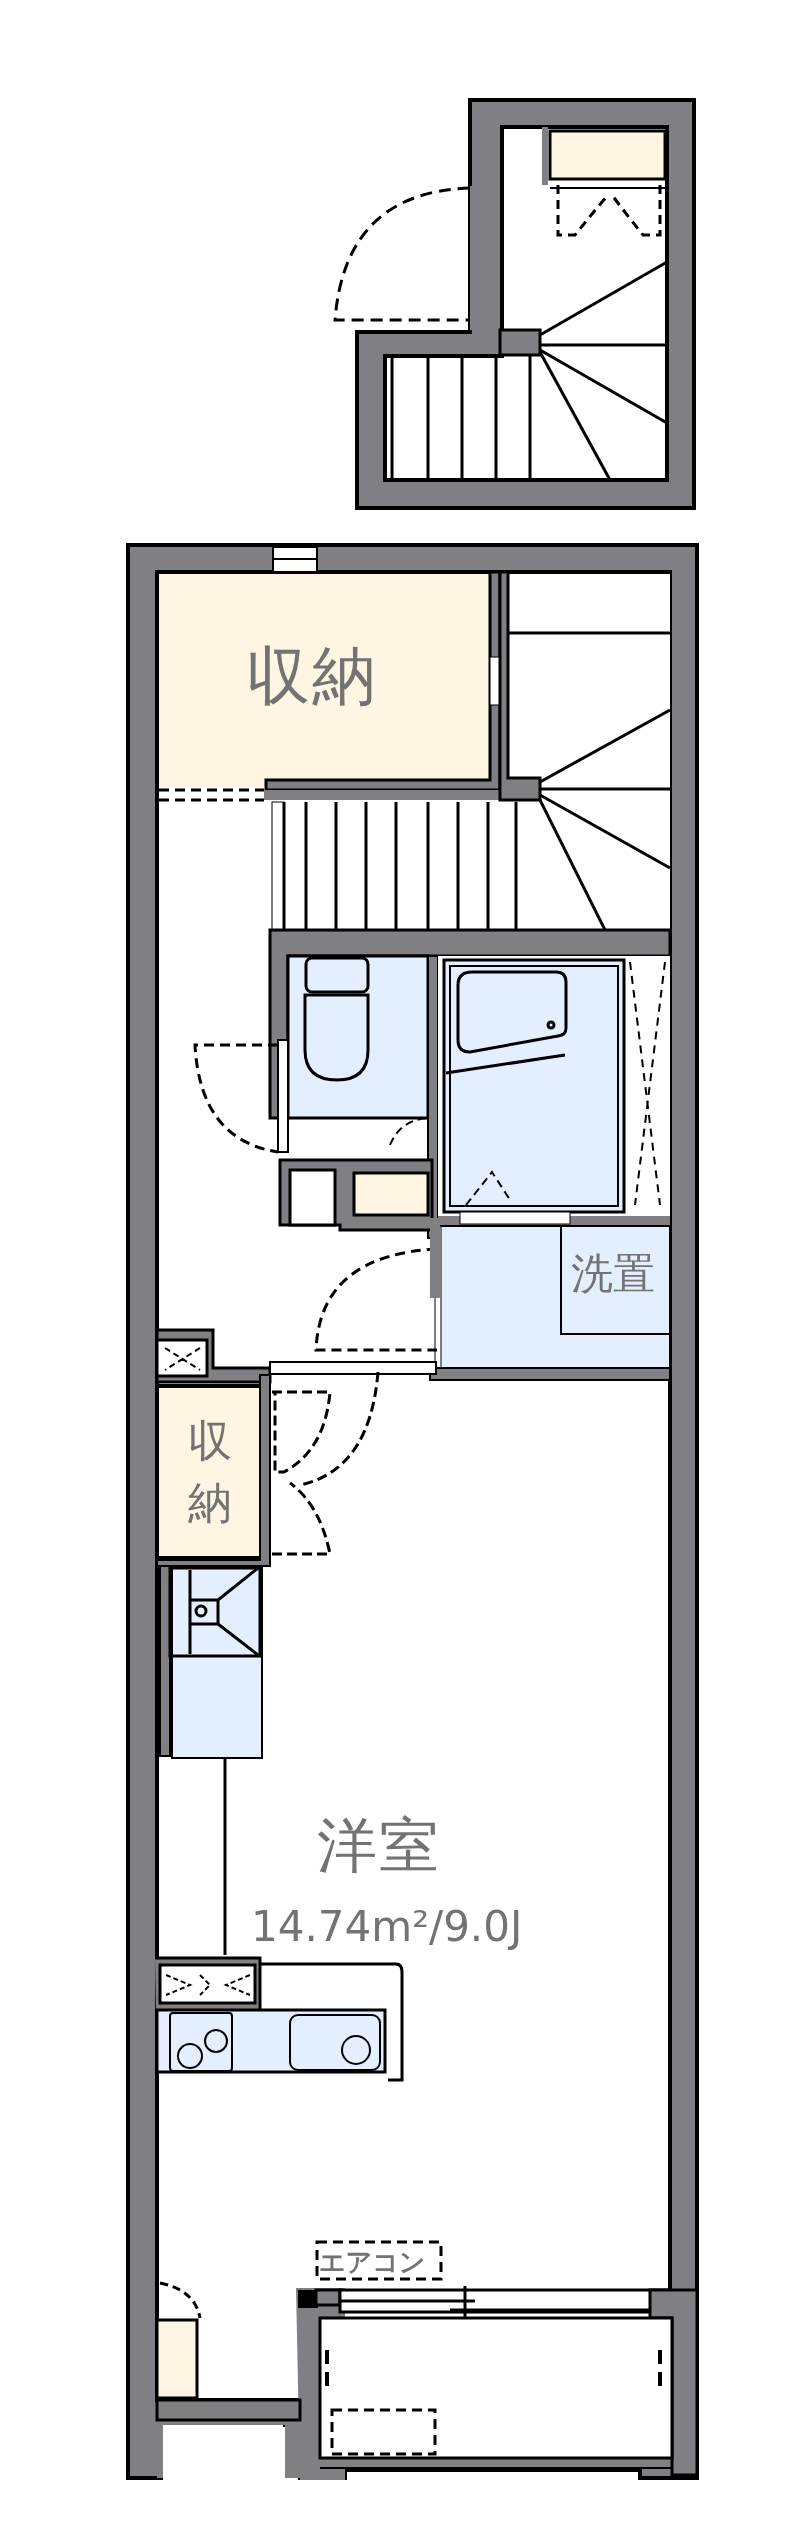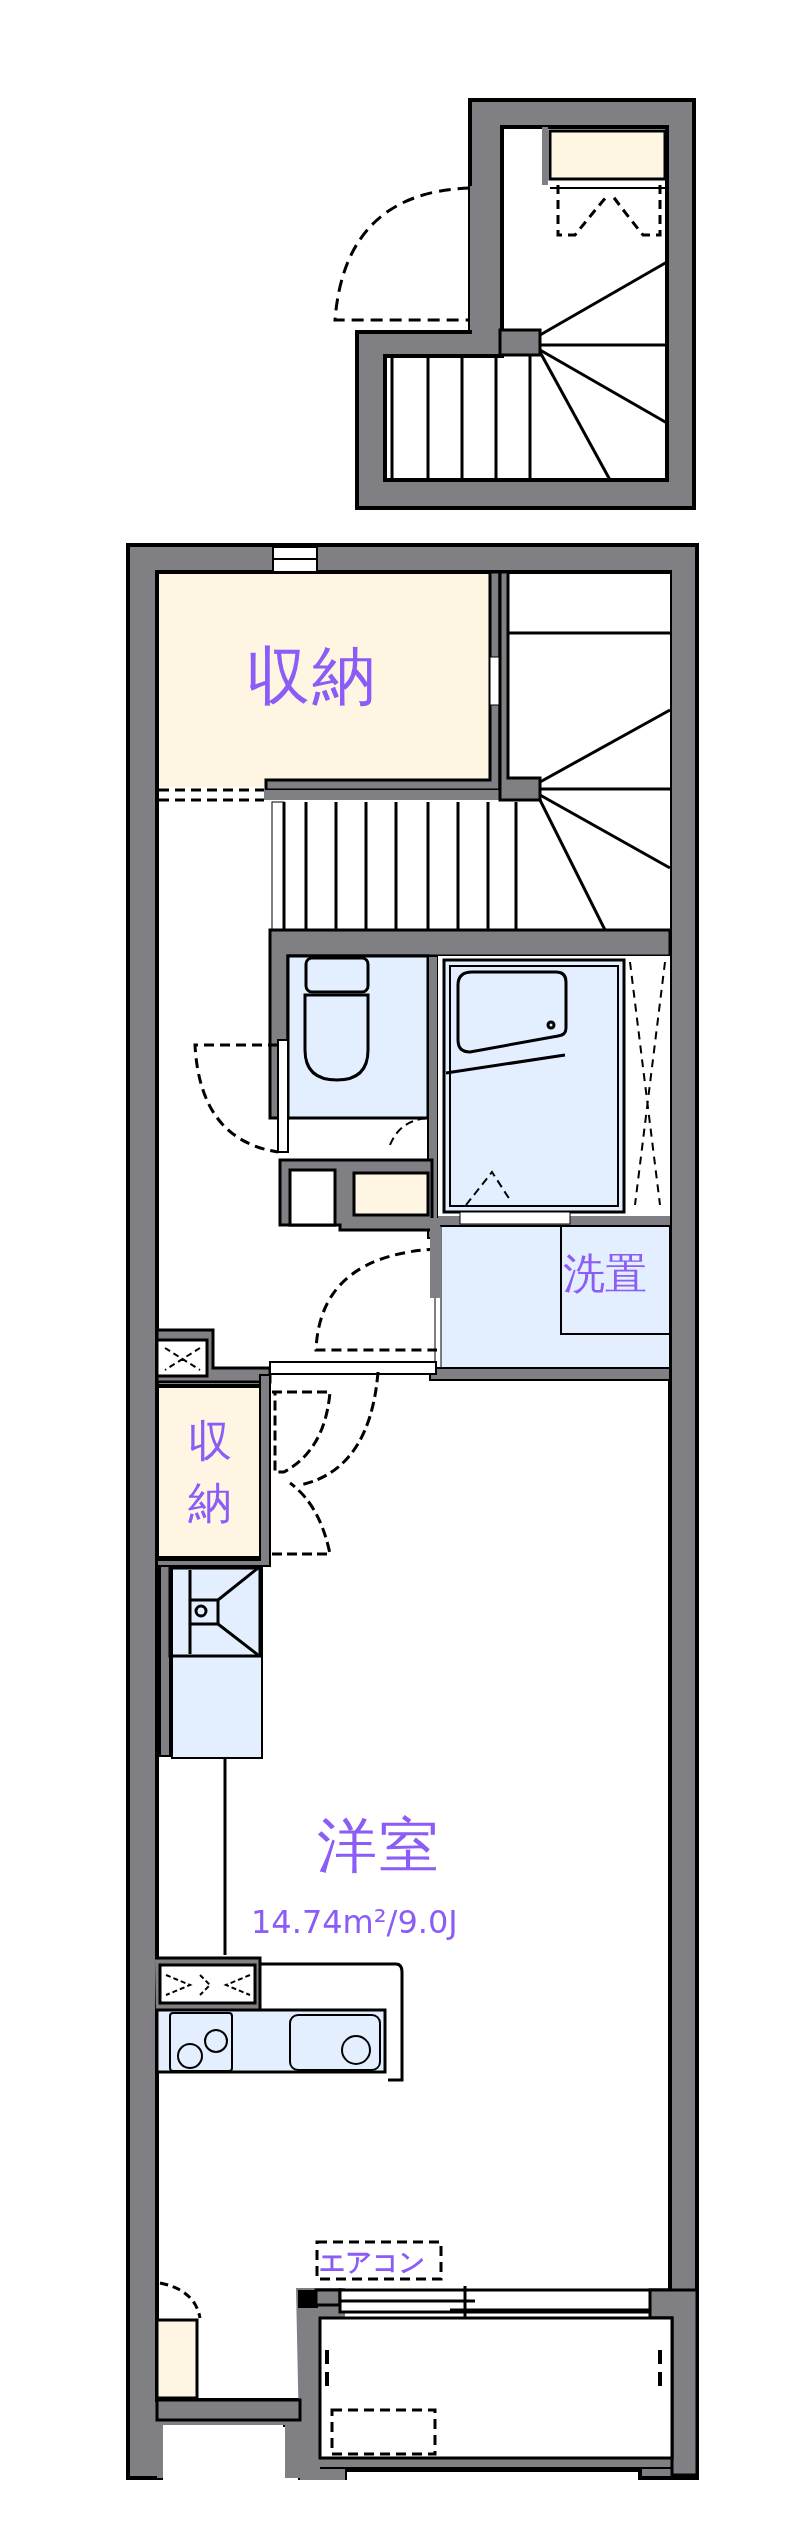--- a/index.html
+++ b/index.html
@@ -1,22 +1,22 @@
 <!DOCTYPE html>
 <html><head>
 <meta charset="utf-8">
 <style>
   html,body{margin:0;padding:0;background:#ffffff;}
   body{width:800px;height:2540px;overflow:hidden;position:relative;font-family:"DejaVu Sans",sans-serif;}
   svg{position:absolute;left:0;top:0;}
-  .lbl{position:absolute;color:#8b5cf6;font-family:"DejaVu Sans",sans-serif;line-height:1;white-space:nowrap;}
+  .lbl{position:absolute;color:#737373;font-family:"DejaVu Sans",sans-serif;line-height:1;white-space:nowrap;}
   .lbl-big{font-size:64px;letter-spacing:2px;}
-  .lbl-mid{font-size:42px;}
+  .lbl-mid{font-size:42px;padding-left:8px;}
   .lbl-vert{font-size:44px;width:60px;text-align:center;line-height:62px;white-space:normal;}
-  .lbl-area{font-size:32px;}
+  .lbl-area{font-size:42px;}
   .lbl-small{font-size:26px;font-weight:bold;}
 </style>
 </head>
 <body>
 
 <svg width="800" height="2540" viewBox="0 0 800 2540" xmlns="http://www.w3.org/2000/svg">
 
   <g>
 
     <path d="M470 100 H694 V508 H357 V332 H470 Z" fill="#807f84" stroke="#000" stroke-width="4"></path>

